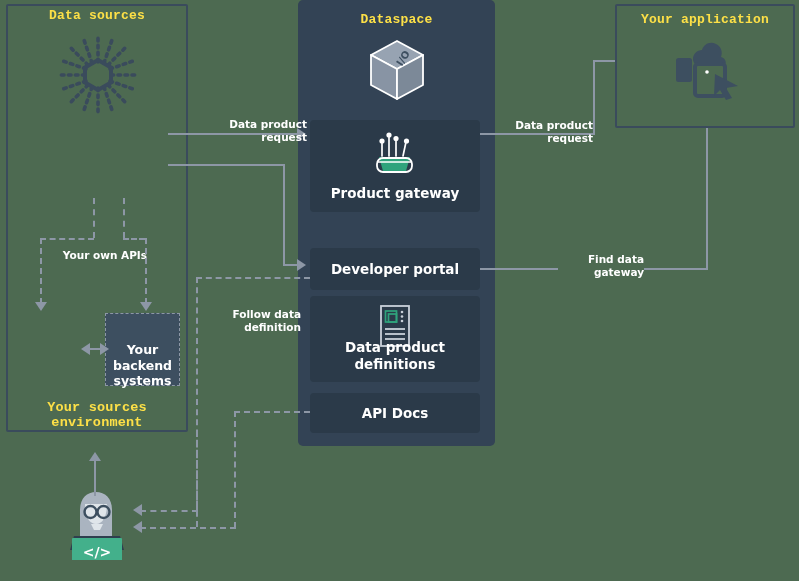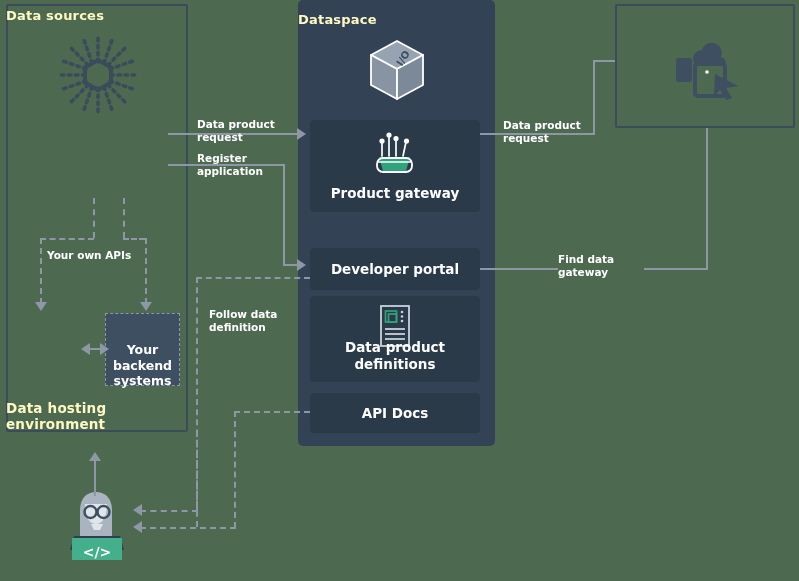--- a/index.html
+++ b/index.html
@@ -15,24 +15,26 @@
   
   .panel{
     position:absolute;
     border:2px solid #3a4b5c;
     border-radius:2px;
     box-sizing:border-box;
   }
   .panel-title{
     position:absolute;
     width:100%;
-    color:#fef9c3;
+    text-align:center;
+    color:#fde047;
     font-weight:bold;
     font-size:13px;
     letter-spacing:.2px;
+    font-family:Liberation Mono, monospace;
   }
 
   
   .card{
     position:absolute;
     background:#3d4f60;
     border-radius:4px;
     box-sizing:border-box;
     display:flex;
     flex-direction:column;
@@ -79,21 +81,21 @@
   .ar-l{border-top:6px solid transparent;border-bottom:6px solid transparent;border-right:9px solid #8d97a6;}
   .ar-d{border-left:6px solid transparent;border-right:6px solid transparent;border-top:9px solid #8d97a6;}
   .ar-u{border-left:6px solid transparent;border-right:6px solid transparent;border-bottom:9px solid #8d97a6;}
 
   .edge-label{
     position:absolute;
     color:#ffffff;
     font-size:10.5px;
     font-weight:bold;
     line-height:1.25;
-    text-align:left;
+    text-align:right;
   }
 </style>
 </head>
 <body>
 
 <div class="canvas">
 
   <div class="panel" style="left:6px;top:4px;width:182px;height:428px;">
   </div>
   <div class="panel-title" style="left:6px;top:8px;width:182px;">Data sources</div>
@@ -125,21 +127,21 @@
 
 
   <div class="dashed-card" style="left:105px;top:313px;width:75px;height:73px;">
     <div class="card-label" style="font-size:12.5px;padding:0 3px;margin-top:32px;">Your backend systems</div>
   </div>
 
   <div class="ln hl" style="left:88px;top:348px;width:13px;"></div>
   <div class="arrow ar-l" style="left:81px;top:343px;"></div>
   <div class="arrow ar-r" style="left:100px;top:343px;"></div>
 
-  <div class="panel-title" style="left:6px;top:400px;width:182px;font-size:13.5px;">Data hosting environment</div>
+  <div class="panel-title" style="left:6px;top:400px;width:182px;font-size:13.5px;">Your sources environment</div>
 
   <div class="edge-label" style="left:47px;top:249px;width:100px;">Your own APIs</div>
 
   <div class="dl-v" style="left:93px;top:198px;height:40px;"></div>
   <div class="dl-h" style="left:40px;top:238px;width:54px;"></div>
   <div class="dl-v" style="left:40px;top:238px;height:66px;"></div>
   <div class="arrow ar-d" style="left:35px;top:302px;"></div>
 
   <div class="dl-v" style="left:123px;top:198px;height:40px;"></div>
   <div class="dl-h" style="left:123px;top:238px;width:22px;"></div>
@@ -203,20 +205,21 @@
   <div class="ds-card" style="left:310px;top:248px;width:170px;height:42px;">
     <div class="card-label">Developer portal</div>
   </div>
 
   <div class="ds-card" style="left:310px;top:393px;width:170px;height:40px;">
     <div class="card-label">API Docs</div>
   </div>
 
   <div class="panel" style="left:615px;top:4px;width:180px;height:124px;">
   </div>
+  <div class="panel-title" style="left:615px;top:12px;width:180px;">Your application</div>
 
   <div class="abs" style="left:670px;top:38px;width:72px;height:62px;">
     <svg width="72" height="62" viewBox="0 0 72 62">
       <path d="M30 28 C26 28 23 25 23 21 C23 16 27 12 32 12 C34 6 40 3 46 6 C51 8 53 14 51 19 C55 20 57 24 55 27 C54 28 52 28 50 28 Z" fill="#3d4f60"></path>
       <rect x="6" y="20" width="16" height="24" rx="2.5" fill="#3d4f60"></rect>
       <rect x="25" y="26" width="30" height="32" rx="3" fill="none" stroke="#3d4f60" stroke-width="4"></rect>
       <circle cx="37" cy="34" r="1.8" fill="#ffffff"></circle>
       <path d="M45 36 L68 48 L56 50 L62 60 L56 62 L50 52 L44 58 Z" fill="#3d4f60"></path>
     </svg>
   </div>
@@ -237,21 +240,20 @@
   </div>
 
   <div class="ln hl" style="left:168px;top:133px;width:132px;"></div>
   <div class="arrow ar-r" style="left:297px;top:128px;"></div>
   <div class="edge-label" style="left:197px;top:118px;width:110px;">Data product request</div>
 
   <div class="ln hl" style="left:168px;top:164px;width:117px;"></div>
   <div class="ln vl" style="left:283px;top:164px;height:101px;"></div>
   <div class="ln hl" style="left:283px;top:264px;width:18px;"></div>
   <div class="arrow ar-r" style="left:297px;top:259px;"></div>
-  <div class="edge-label" style="left:197px;top:152px;width:104px;">Register application</div>
 
   <div class="ln hl" style="left:480px;top:133px;width:115px;"></div>
   <div class="ln vl" style="left:593px;top:60px;height:74px;"></div>
   <div class="ln hl" style="left:593px;top:60px;width:22px;"></div>
   <div class="edge-label" style="left:503px;top:119px;width:90px;">Data product request</div>
 
   <div class="ln hl" style="left:480px;top:268px;width:228px;"></div>
   <div class="ln vl" style="left:706px;top:128px;height:142px;"></div>
   <div class="edge-label" style="left:558px;top:253px;width:86px;background:#4d6a51;">Find data gateway</div>
 

